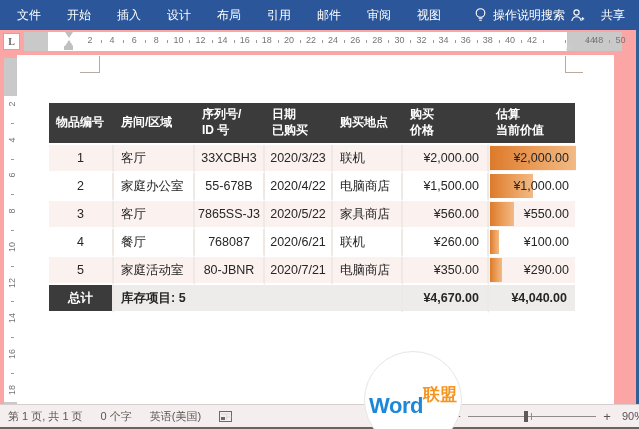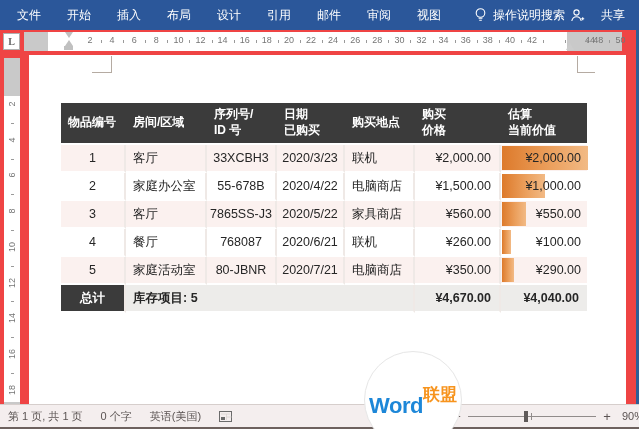--- a/index.html
+++ b/index.html
@@ -1,19 +1,19 @@
 <!DOCTYPE html>
 <html><head>
 <meta charset="utf-8">
 <style>
   * { margin:0; padding:0; box-sizing:border-box; }
   html,body { background:#d8d8d8; }
   .app {
     position:relative; width:639px; height:429px; overflow:hidden;
-    background:#ef4444;
+    background:#fca5a5;
     font-family:"Liberation Sans","DejaVu Sans",sans-serif;
     -webkit-font-smoothing:antialiased;
   }
 
   
   .ribbon {
     position:absolute; top:0; left:0; width:639px; height:30px;
     background:#2b579a; display:flex; align-items:center;
     padding:0 14px 0 4px; color:#fff; font-size:12px; white-space:nowrap;
   }
@@ -45,21 +45,21 @@
     border-left:4px solid transparent; border-right:4px solid transparent; border-bottom:7px solid #cccccc; }
 
   .vruler { position:absolute; top:28px; left:4px; width:16px; height:346px; background:#c9c9c9; }
   .vruler .active { position:absolute; top:38px; left:0; width:16px; height:306px; background:#fff; }
   .vnum { position:absolute; left:0; width:16px; text-align:center;
     transform:rotate(-90deg); font-size:9px; color:#757575; }
   .vtick { position:absolute; left:7px; width:3px; height:1px; background:#9a9a9a; }
 
   .scrollstrip { position:absolute; right:0; top:0; width:3px; height:374px; background:#2f5f96; z-index:5; }
 
-  .page { position:absolute; top:25px; left:29px; width:597px; height:349px; background:#fff; }
+  .page { position:absolute; top:25px; left:17px; width:597px; height:349px; background:#fff; }
   .crop-l { position:absolute; top:1px; left:63px; width:20px; height:17px;
     border-right:1px solid #b5aba2; border-bottom:1px solid #b5aba2; }
   .crop-r { position:absolute; top:1px; left:548px; width:18px; height:17px;
     border-left:1px solid #b5aba2; border-bottom:1px solid #b5aba2; }
 
   
   .inv-table {
     position:absolute; top:48px; left:32px; width:526px;
     border-collapse:separate; border-spacing:0; table-layout:fixed;
     font-size:12.5px; color:#262626;
@@ -110,22 +110,22 @@
 </style>
 </head>
 <body>
 
 <div class="app">
 
   <div class="ribbon">
     <div class="tab">文件</div>
     <div class="tab">开始</div>
     <div class="tab">插入</div>
+    <div class="tab">设计</div>
     <div class="tab">布局</div>
-    <div class="tab">设计</div>
     <div class="tab">引用</div>
     <div class="tab">邮件</div>
     <div class="tab">审阅</div>
     <div class="tab">视图</div>
     <div class="tellme">
       <span class="ric">
         <svg width="13" height="16" viewBox="0 0 13 16">
             <circle cx="6.5" cy="6" r="4.3" fill="none" stroke="#fff" stroke-width="1.1"></circle>
             <path d="M4.6 11.2 h3.8 M5.2 13.2 h2.6" stroke="#fff" stroke-width="1.1" fill="none"></path>
           </svg>

